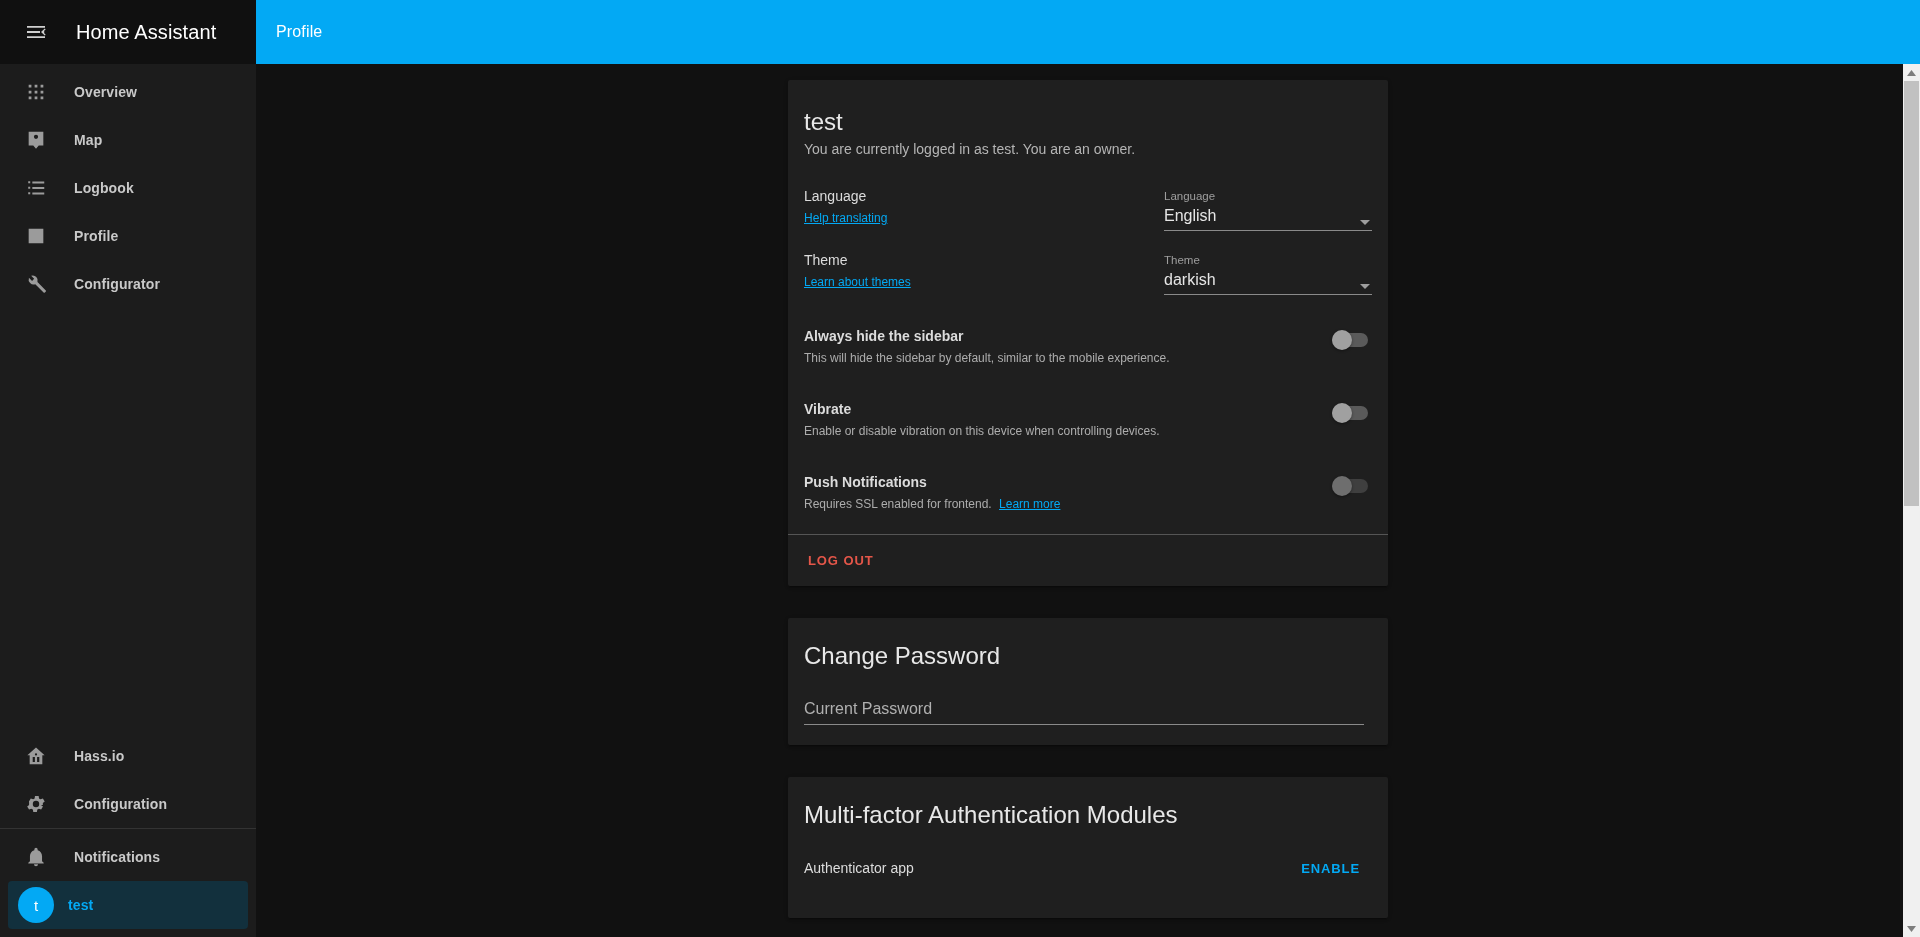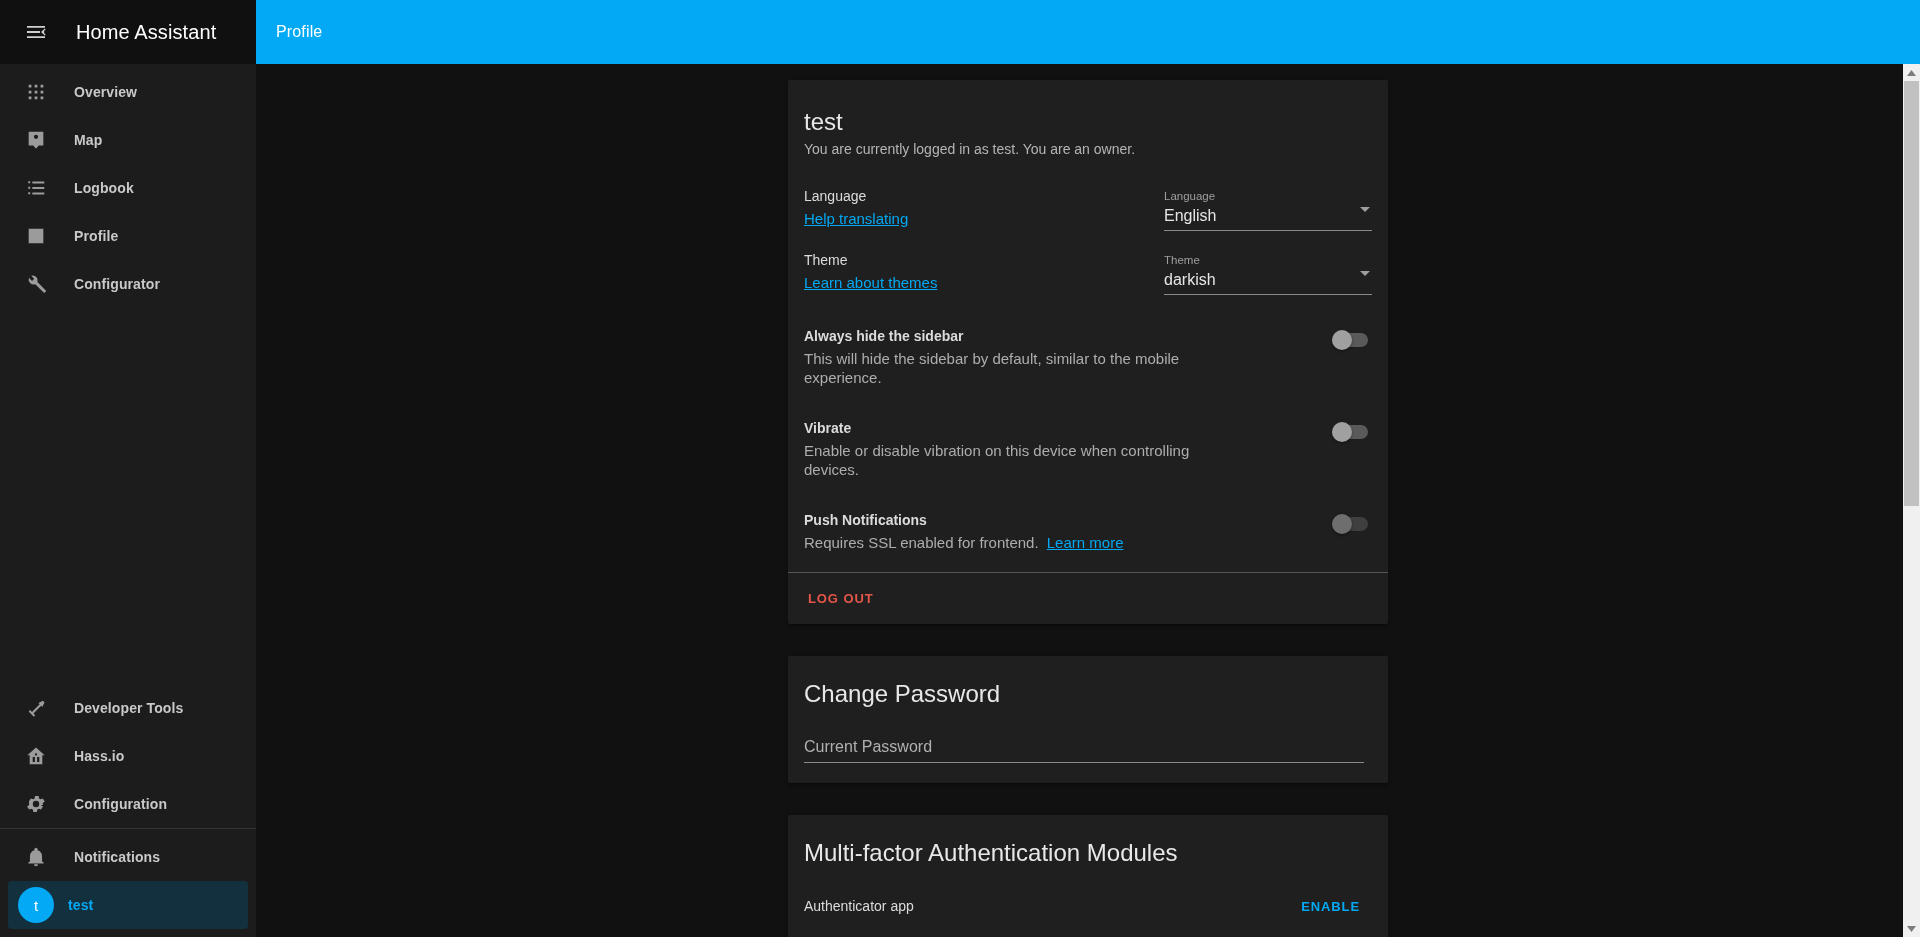--- a/index.html
+++ b/index.html
@@ -120,31 +120,31 @@
   }
 
   .pref-row {
     display: flex; align-items: flex-start;
     justify-content: space-between;
     padding: 8px 0 12px 0;
   }
   .pref-left { max-width: 360px; }
   .pref-head { font-size: 14px; color: #dcdcdc; line-height: 19px; }
   .pref-head.bold { font-weight: bold; }
-  .pref-desc { font-size: 15px; color: #adadad; line-height: 19px; margin-top: 3px; }
+  .pref-desc { font-size: 12px; color: #adadad; line-height: 19px; margin-top: 3px; }
   .lnk { color: #03a9f4; text-decoration: underline; cursor: pointer; }
 
   
   .dd {
     width: 208px; position: relative;
     padding-top: 2px;
   }
   .dd-label { font-size: 11.5px; color: #9e9e9e; line-height: 14px; }
   .dd-value-row {
-    display: flex; align-items: flex-start; justify-content: space-between;
+    display: flex; align-items: flex-end; justify-content: space-between;
     border-bottom: 1px solid #8a8a8a;
     padding: 4px 0 5px 0;
     cursor: pointer;
   }
   .dd-value { font-size: 16px; color: #e6e6e6; }
   .caret {
     width: 0; height: 0;
     border-left: 5px solid transparent;
     border-right: 5px solid transparent;
     border-top: 5px solid #9e9e9e;
@@ -286,28 +286,20 @@
         </span>
         <span class="nv-label">Configurator</span>
       </div>
 
     </div>
 
     <div class="spacer"></div>
 
     <div>
 
-      <div class="nav-item">
-        <span class="nv-icon">
-          <svg width="22" height="22" viewBox="0 0 24 24">
-              <path d="M19.6 4.2l-4.9 2.4 1.3 1.3-8.4 8.4-2-2-1.6 1.6 5.6 5.6 1.6-1.6-2-2 8.4-8.4 1.3 1.3 2.4-4.9-1.7-1.7z"></path>
-            </svg>
-        </span>
-        <span class="nv-label">Developer Tools</span>
-      </div>
 
       <div class="nav-item">
         <span class="nv-icon">
           <svg width="22" height="22" viewBox="0 0 24 24">
               <path d="M12 2.8L2.6 11.2h2.5V21h13.8v-9.8h2.5L12 2.8zm-1.2 7.5a1.1 1.1 0 112.4 0 1.1 1.1 0 01-2.4 0zM8.4 13h2.4v5.6H8.4V13zm4.8 0h2.4v5.6h-2.4V13z"></path>
             </svg>
         </span>
         <span class="nv-label">Hass.io</span>
       </div>
 

